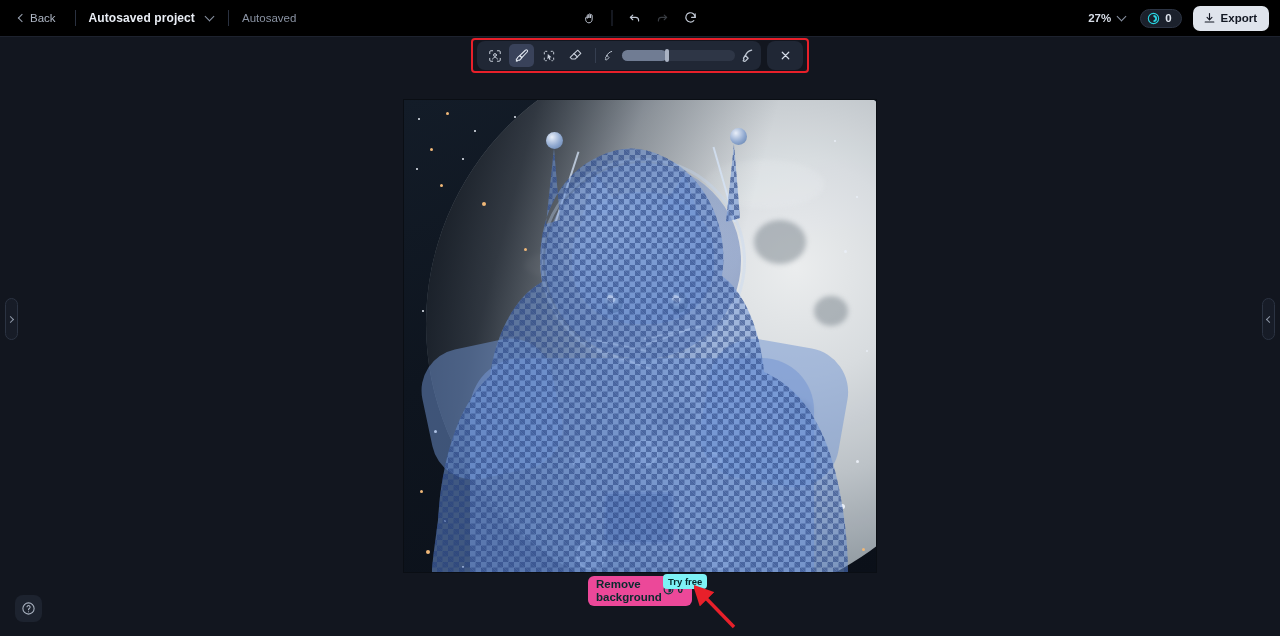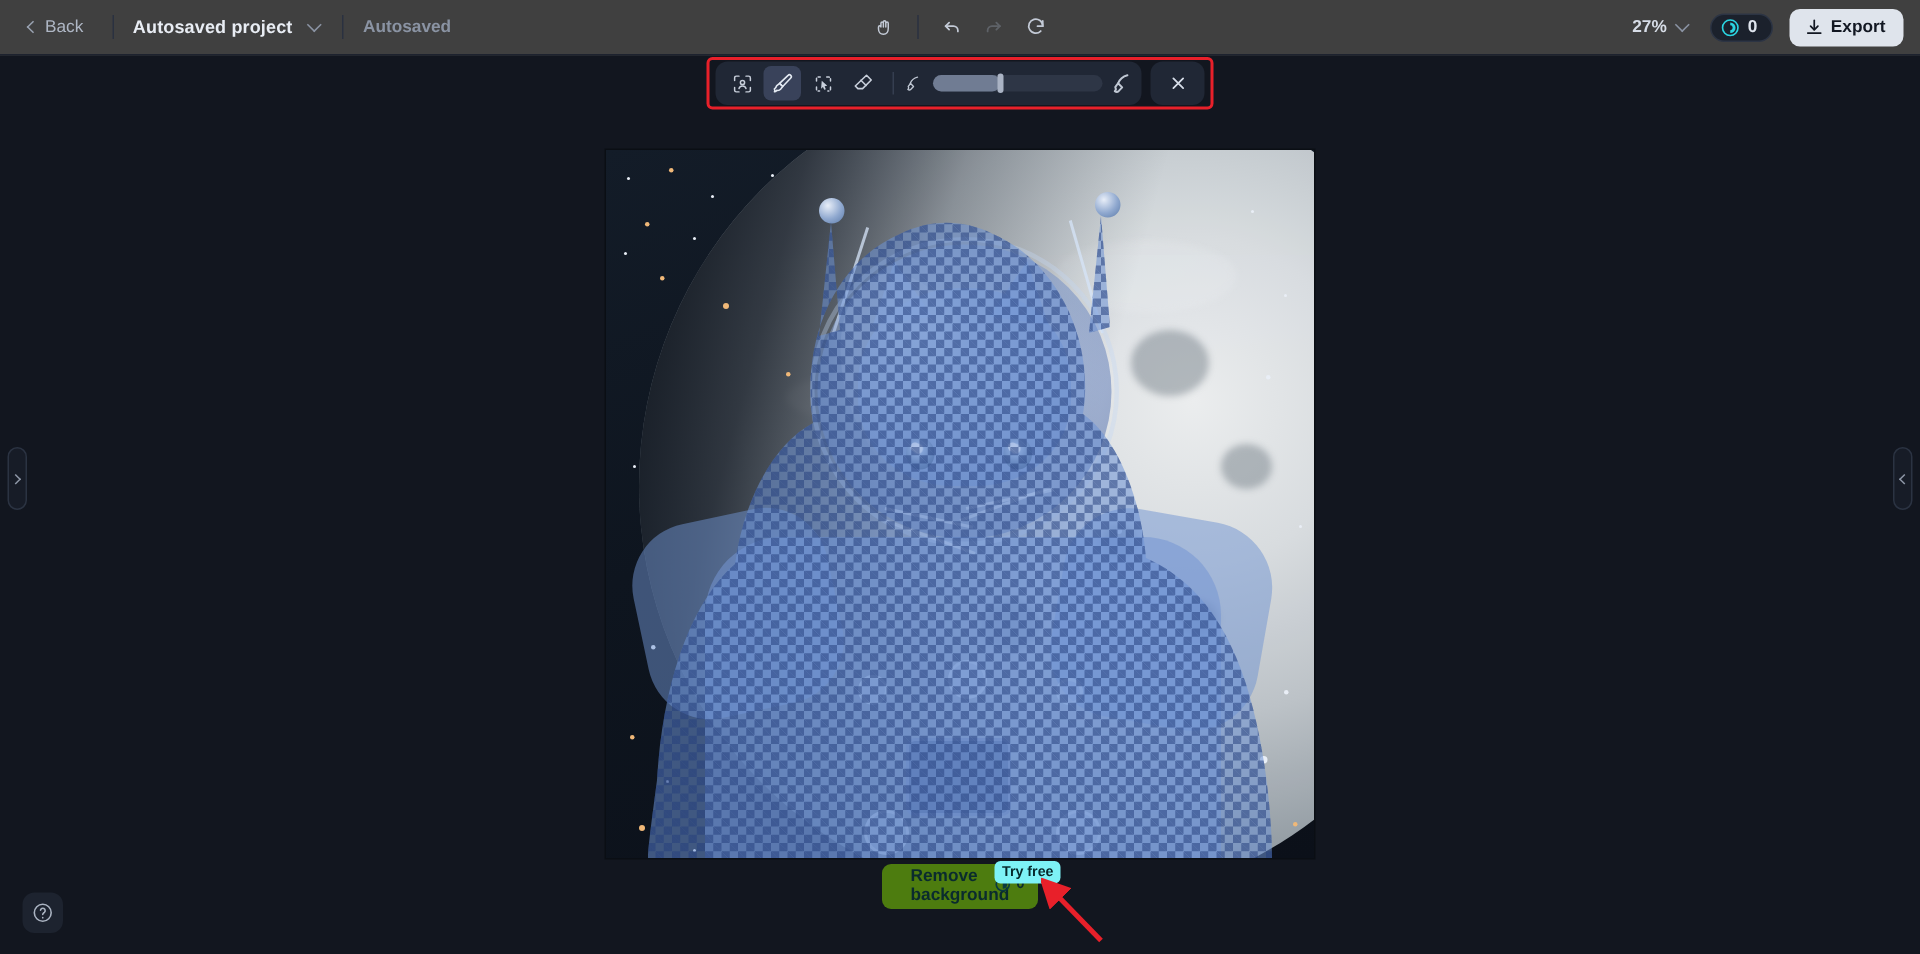--- a/index.html
+++ b/index.html
@@ -7,40 +7,40 @@
     width: 1280px; height: 636px;
     background: #12161f;
     font-family: "Liberation Sans", sans-serif;
     overflow: hidden;
   }
   #app { position: relative; width: 1280px; height: 636px; background: #12161f; }
 
   
   .topbar {
     position: absolute; top: 0; left: 0; width: 1280px; height: 37px;
-    background: #404040;
+    background: #000000;
     display: flex; align-items: center;
     border-bottom: 1px solid #1d222e;
     z-index: 40;
   }
   .tb-left { display: flex; align-items: center; height: 100%; padding-left: 13px; }
   .back-btn {
     display: flex; align-items: center; gap: 5px;
     color: #aeb6c4; font-size: 11.5px; cursor: pointer;
     padding: 4px 6px; border-radius: 5px;
   }
   .chev-l { width: 6px; height: 6px; border-left: 1.4px solid #9aa3b2; border-bottom: 1.4px solid #9aa3b2;
             transform: rotate(45deg); display: inline-block; position: relative; top: 0px; }
   .vdiv { width: 1px; height: 16px; background: #2a3140; margin: 0 13px; }
   .proj-name { color: #e9edf4; font-size: 12px; font-weight: bold; letter-spacing: .1px; }
   .chev-d {
     width: 7px; height: 7px; border-right: 1.3px solid #8b94a4; border-bottom: 1.3px solid #8b94a4;
     transform: rotate(45deg); display: inline-block; margin-left: 11px; margin-right: 2px; position: relative; top: -2px;
   }
-  .autosaved { color: #8a93a3; font-size: 11.5px; font-weight: bold; }
+  .autosaved { color: #8a93a3; font-size: 11.5px; }
 
   .tb-center {
     position: absolute; left: 50%; transform: translateX(-50%);
     display: flex; align-items: center; gap: 3px; height: 100%;
   }
   .tb-ico {
     width: 25px; height: 25px; border-radius: 6px;
     display: flex; align-items: center; justify-content: center; cursor: pointer;
   }
   .tb-ico.dim { opacity: .4; cursor: default; }
@@ -192,22 +192,22 @@
   
   .help-btn {
     position: absolute; left: 15px; bottom: 14px; width: 27px; height: 27px; border-radius: 8px;
     background: #1d232f; display: flex; align-items: center; justify-content: center; cursor: pointer; z-index: 30;
   }
 
   
   .rbg-wrap { position: absolute; left: 588px; top: 576px; z-index: 36; }
   .rbg-btn {
     position: relative; width: 104px; height: 30px; border-radius: 6px;
-    background: #4d7c0f; color: #0a2b2e; cursor: pointer;
-    display: flex; align-items: center; padding: 0 19px;
+    background: #ec4899; color: #0a2b2e; cursor: pointer;
+    display: flex; align-items: center; padding: 0 8px;
   }
   .rbg-label { font-size: 11.5px; font-weight: bold; line-height: 13px; width: 72px; }
   .rbg-credit {
     position: absolute; right: 9px; top: 8px; display: flex; align-items: center; gap: 3px;
     font-size: 10px; font-weight: bold; color: #0a2b2e;
   }
   .tryfree {
     position: absolute; left: 75px; top: -2px;
     background: #7df2f6; color: #06282b; font-size: 9.5px; font-weight: bold;
     border-radius: 4px; padding: 2px 5px; white-space: nowrap; cursor: pointer;

